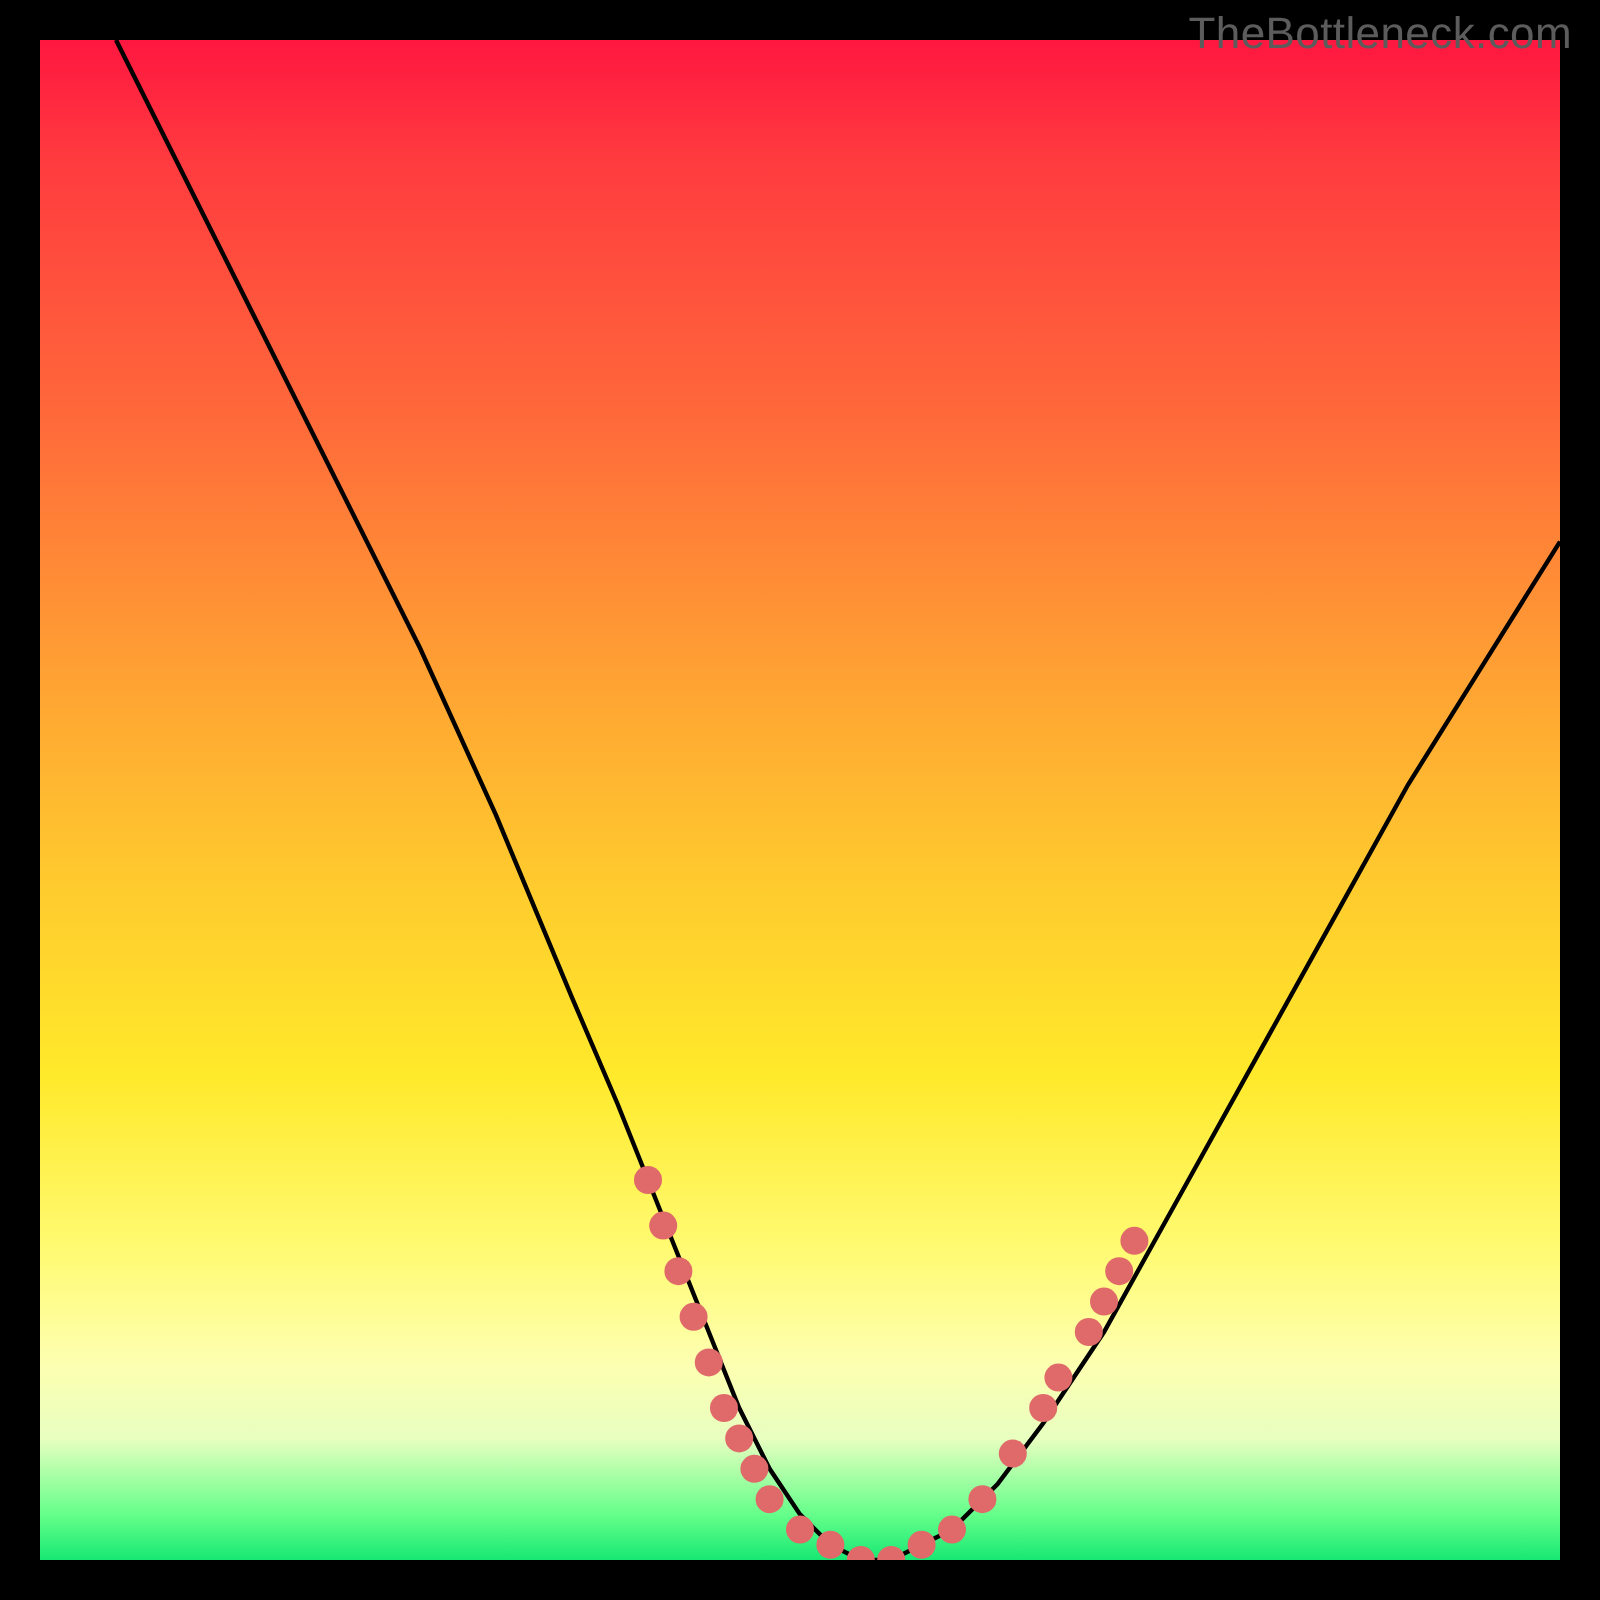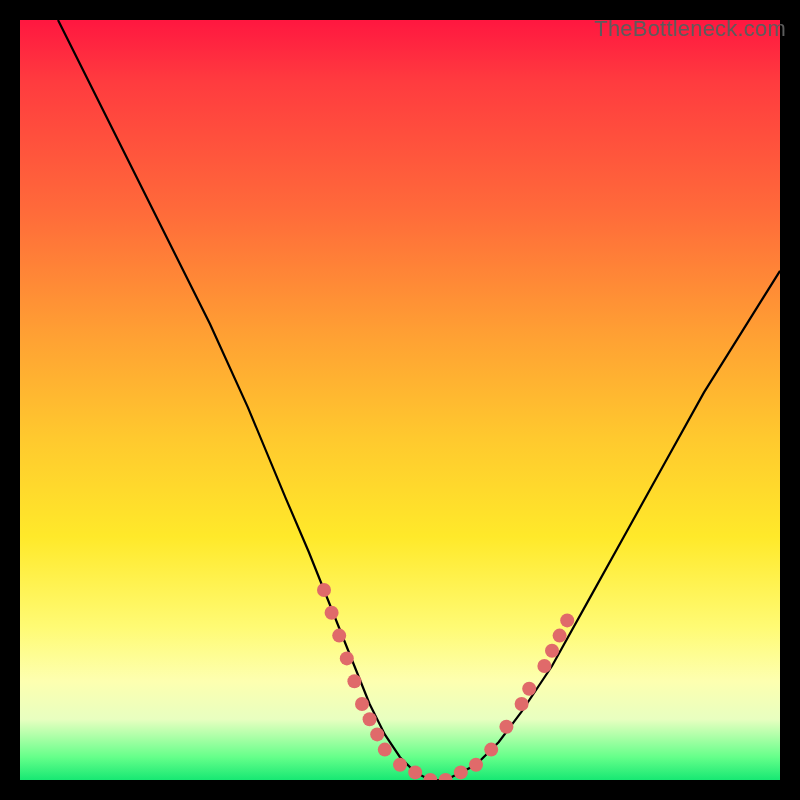--- a/index.html
+++ b/index.html
@@ -37,21 +37,21 @@
       #fffb75 80%,
       #fdffb0 87%,
       #e8ffc0 92%,
       #65ff8a 97%,
       #17e873 100%
     );
   }
   .watermark {
     position: absolute;
     right: 14px;
-    top: 16px;
+    top: 4px;
     color: #5c5c5c;
     font-size: 22px;
     font-weight: 500;
     letter-spacing: 0.2px;
     user-select: none;
     z-index: 5;
   }
   svg.curve {
     position: absolute;
     left: 0;

